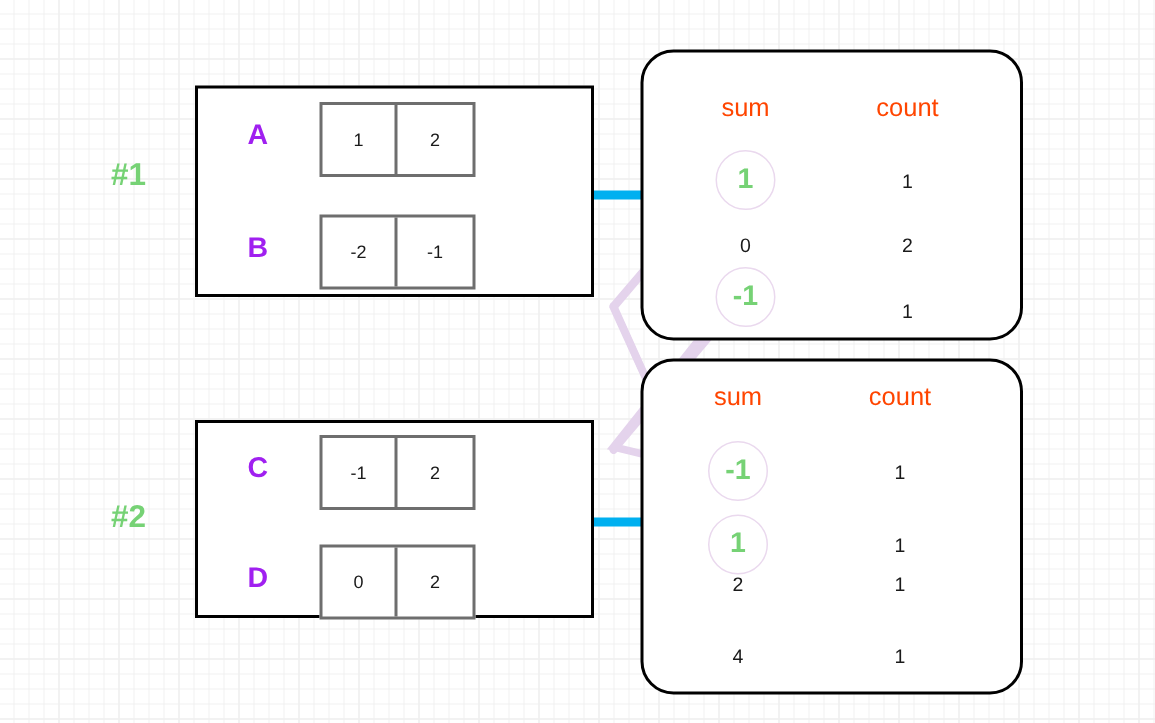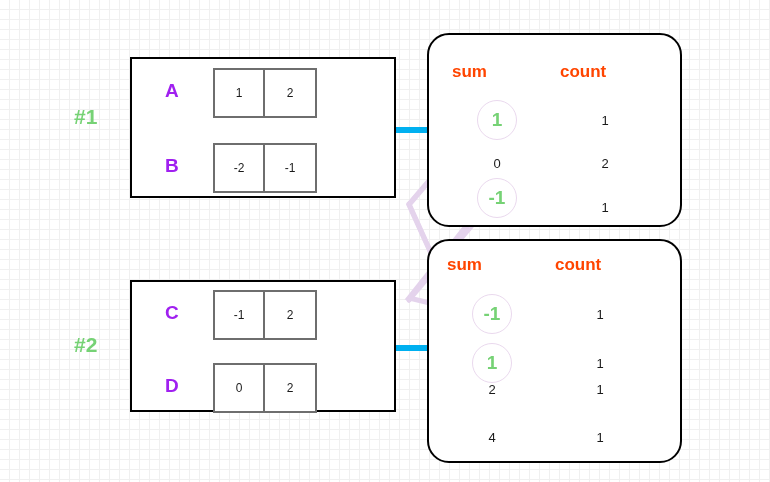--- a/index.html
+++ b/index.html
@@ -69,22 +69,22 @@
     position:absolute;
     background:#ffffff;
     border:2px solid #000000;
     border-radius:22px;
     box-sizing:border-box;
   }
   .agg-head{
     position:absolute;
     color:#ff4500;
     font-size:17px;
-    font-weight:bold;
-    text-align:left;
+    font-weight:normal;
+    text-align:center;
     width:90px;
   }
   .agg-cell{
     position:absolute;
     width:90px;
     text-align:center;
     font-size:13px;
     color:#1a1a1a;
   }
   .agg-cell.hl{

